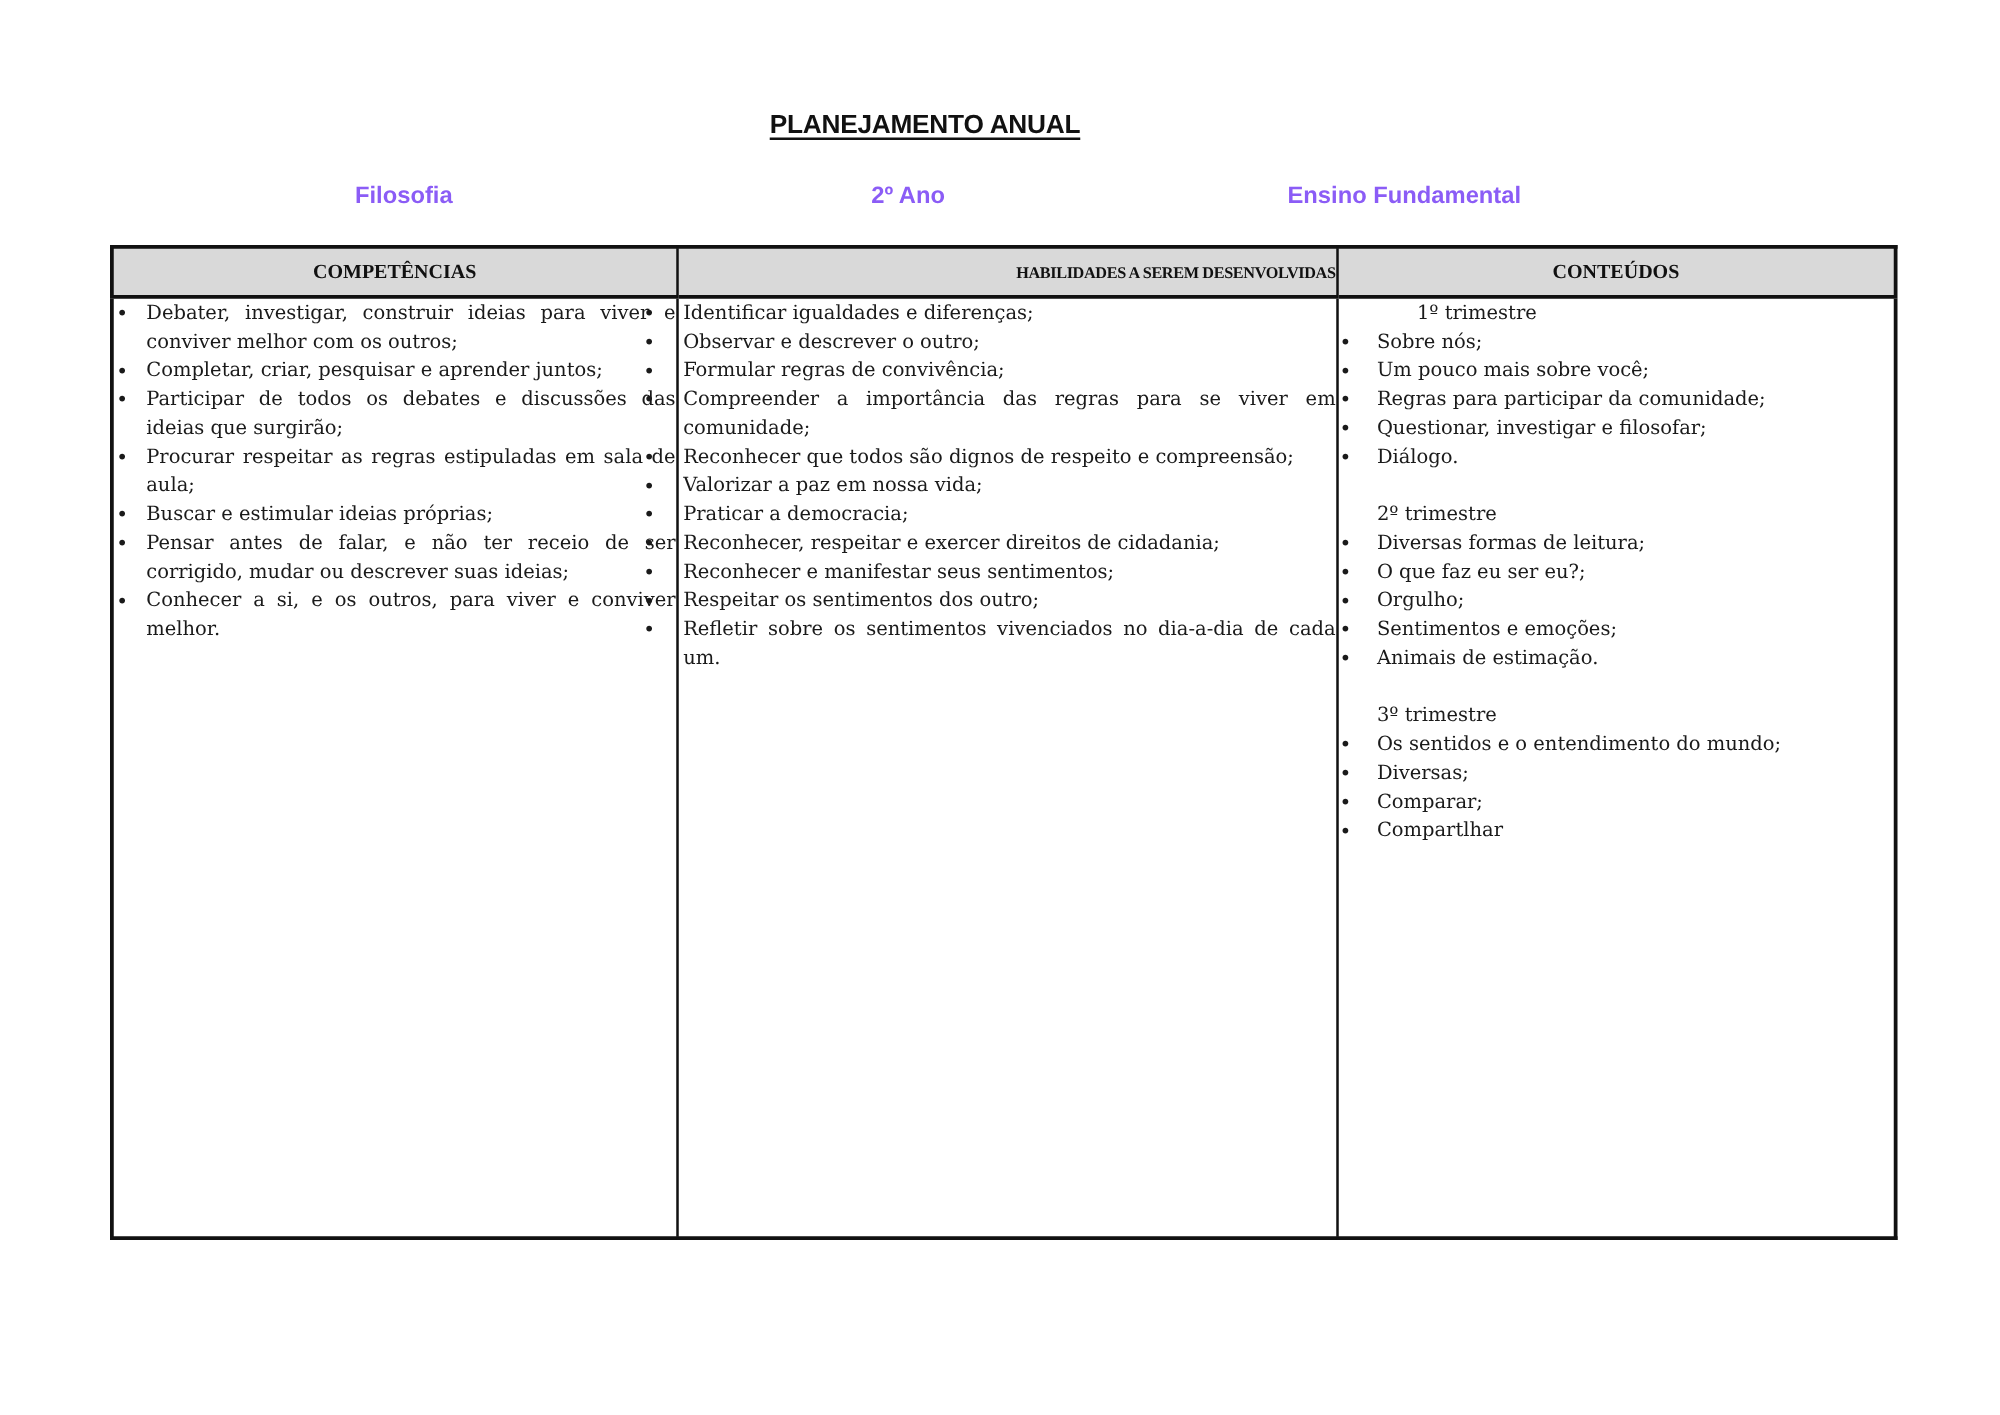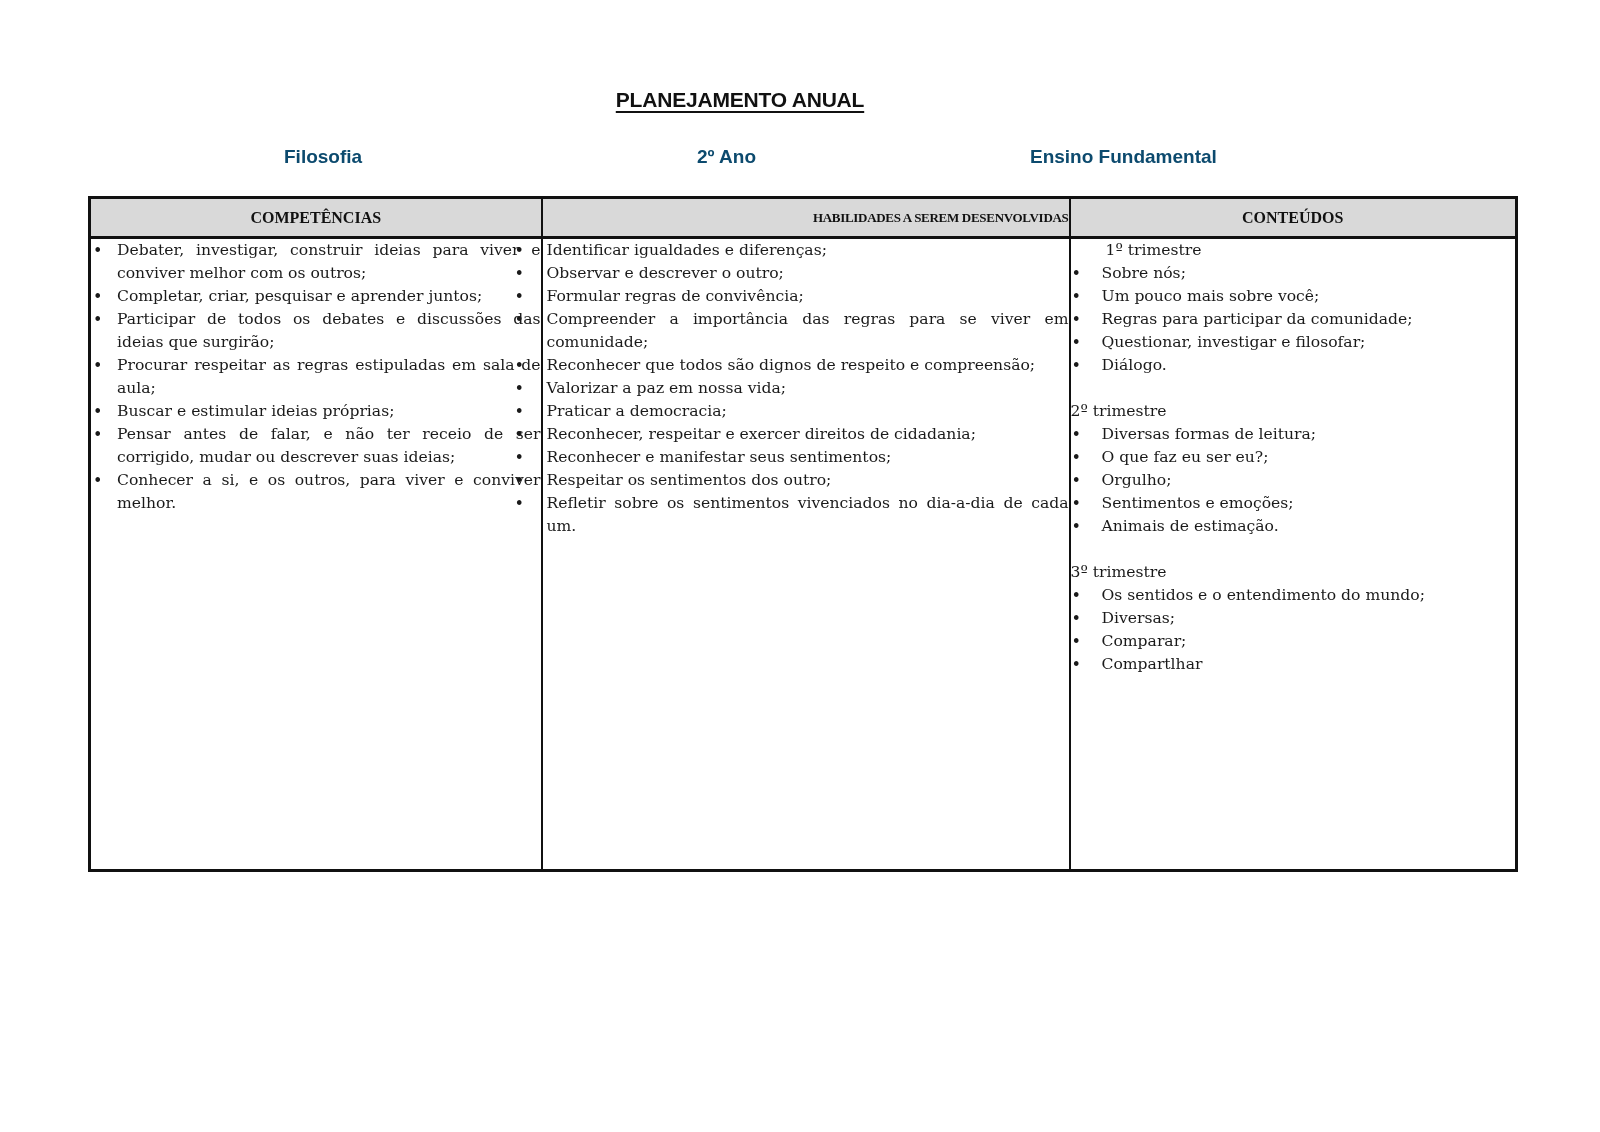--- a/index.html
+++ b/index.html
@@ -27,32 +27,32 @@
       text-decoration-thickness: 2px;
       text-underline-offset: 4px;
       letter-spacing: -0.2px;
     }
     .meta {
       position: absolute;
       top: 146px;
       font-family: "Liberation Sans", sans-serif;
       font-size: 19px;
       font-weight: bold;
-      color: #0c4a6e;
+      color: #8b5cf6;
     }
     .meta.subject { left: 284px; }
     .meta.grade { left: 697px; }
     .meta.level { left: 1030px; }
 
     table.plan {
       position: absolute;
       left: 88px;
       top: 196px;
       width: 1427px;
-      height: 676px;
+      height: 796px;
       border-collapse: collapse;
       border: 3px solid #111;
       table-layout: fixed;
     }
     table.plan th {
       background: #d9d9d9;
       height: 37px;
       border: 2px solid #111;
       border-bottom: 3px solid #111;
       font-family: "Liberation Serif", serif;
@@ -96,24 +96,25 @@
     .col1 { padding: 23px 40px 0 20px; }
     .col1 ul.items li { padding-left: 26px; font-size: 15.6px; }
     .col1 ul.items li .bullet { left: 2px; }
 
     .col2 { padding: 25px 37px 0 55px; }
     .col2 ul.items li { padding-left: 4px; font-size: 15.6px; }
     .col2 ul.items li .bullet { left: -28px; }
 
     .col3 { padding: 48px 20px 0 14px; }
     .col3 .trimester {
+      padding-left: 31px;
       font-size: 15.6px;
       line-height: 23px;
     }
-    .col3 .trimester.first { padding-left: 35px; }
+    .col3 .trimester.first { padding-left: 35px; margin-left: 28px; }
     .col3 .group { margin-bottom: 23px; }
     .col3 ul.items li { padding-left: 31px; font-size: 15.6px; text-align: left; }
     .col3 ul.items li .bullet { left: 1px; }
   </style>
 </head>
 <body>
 
 <div class="title">PLANEJAMENTO ANUAL</div>
 <div class="meta subject">Filosofia</div>
 <div class="meta grade">2º Ano</div>

